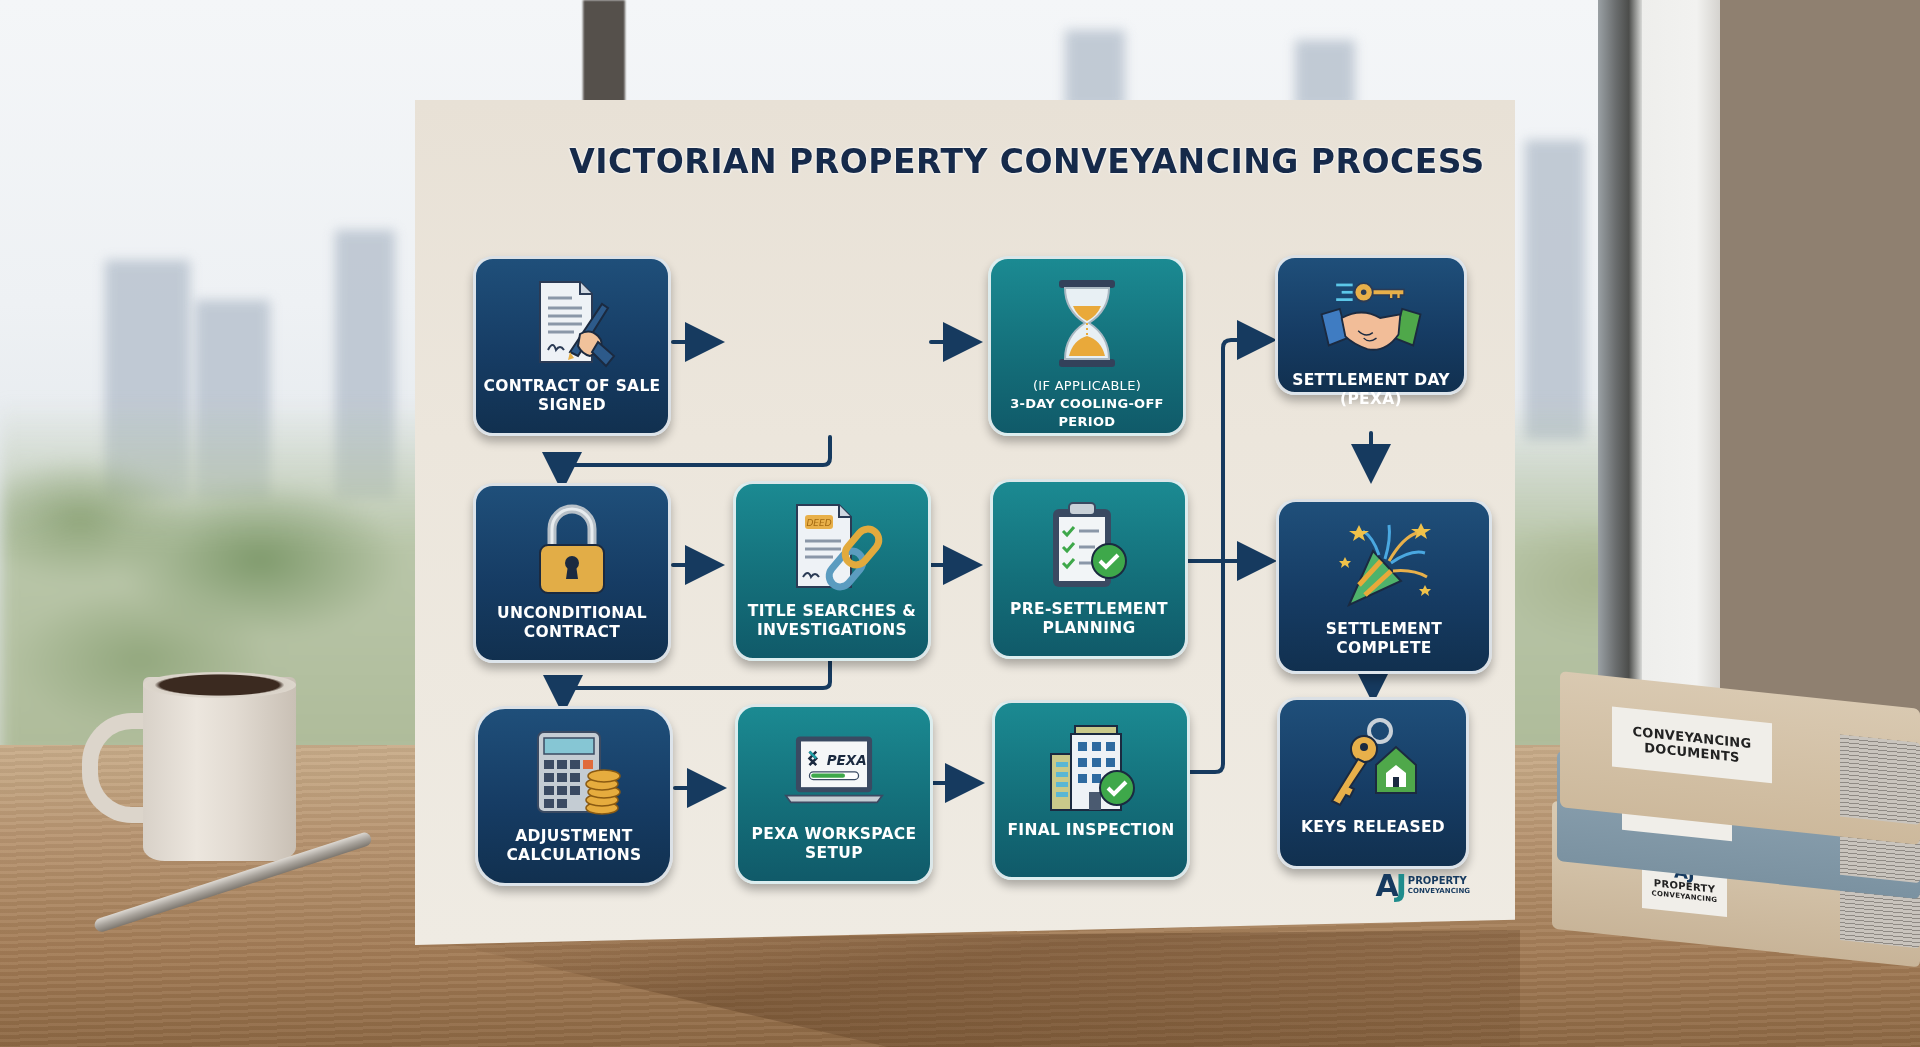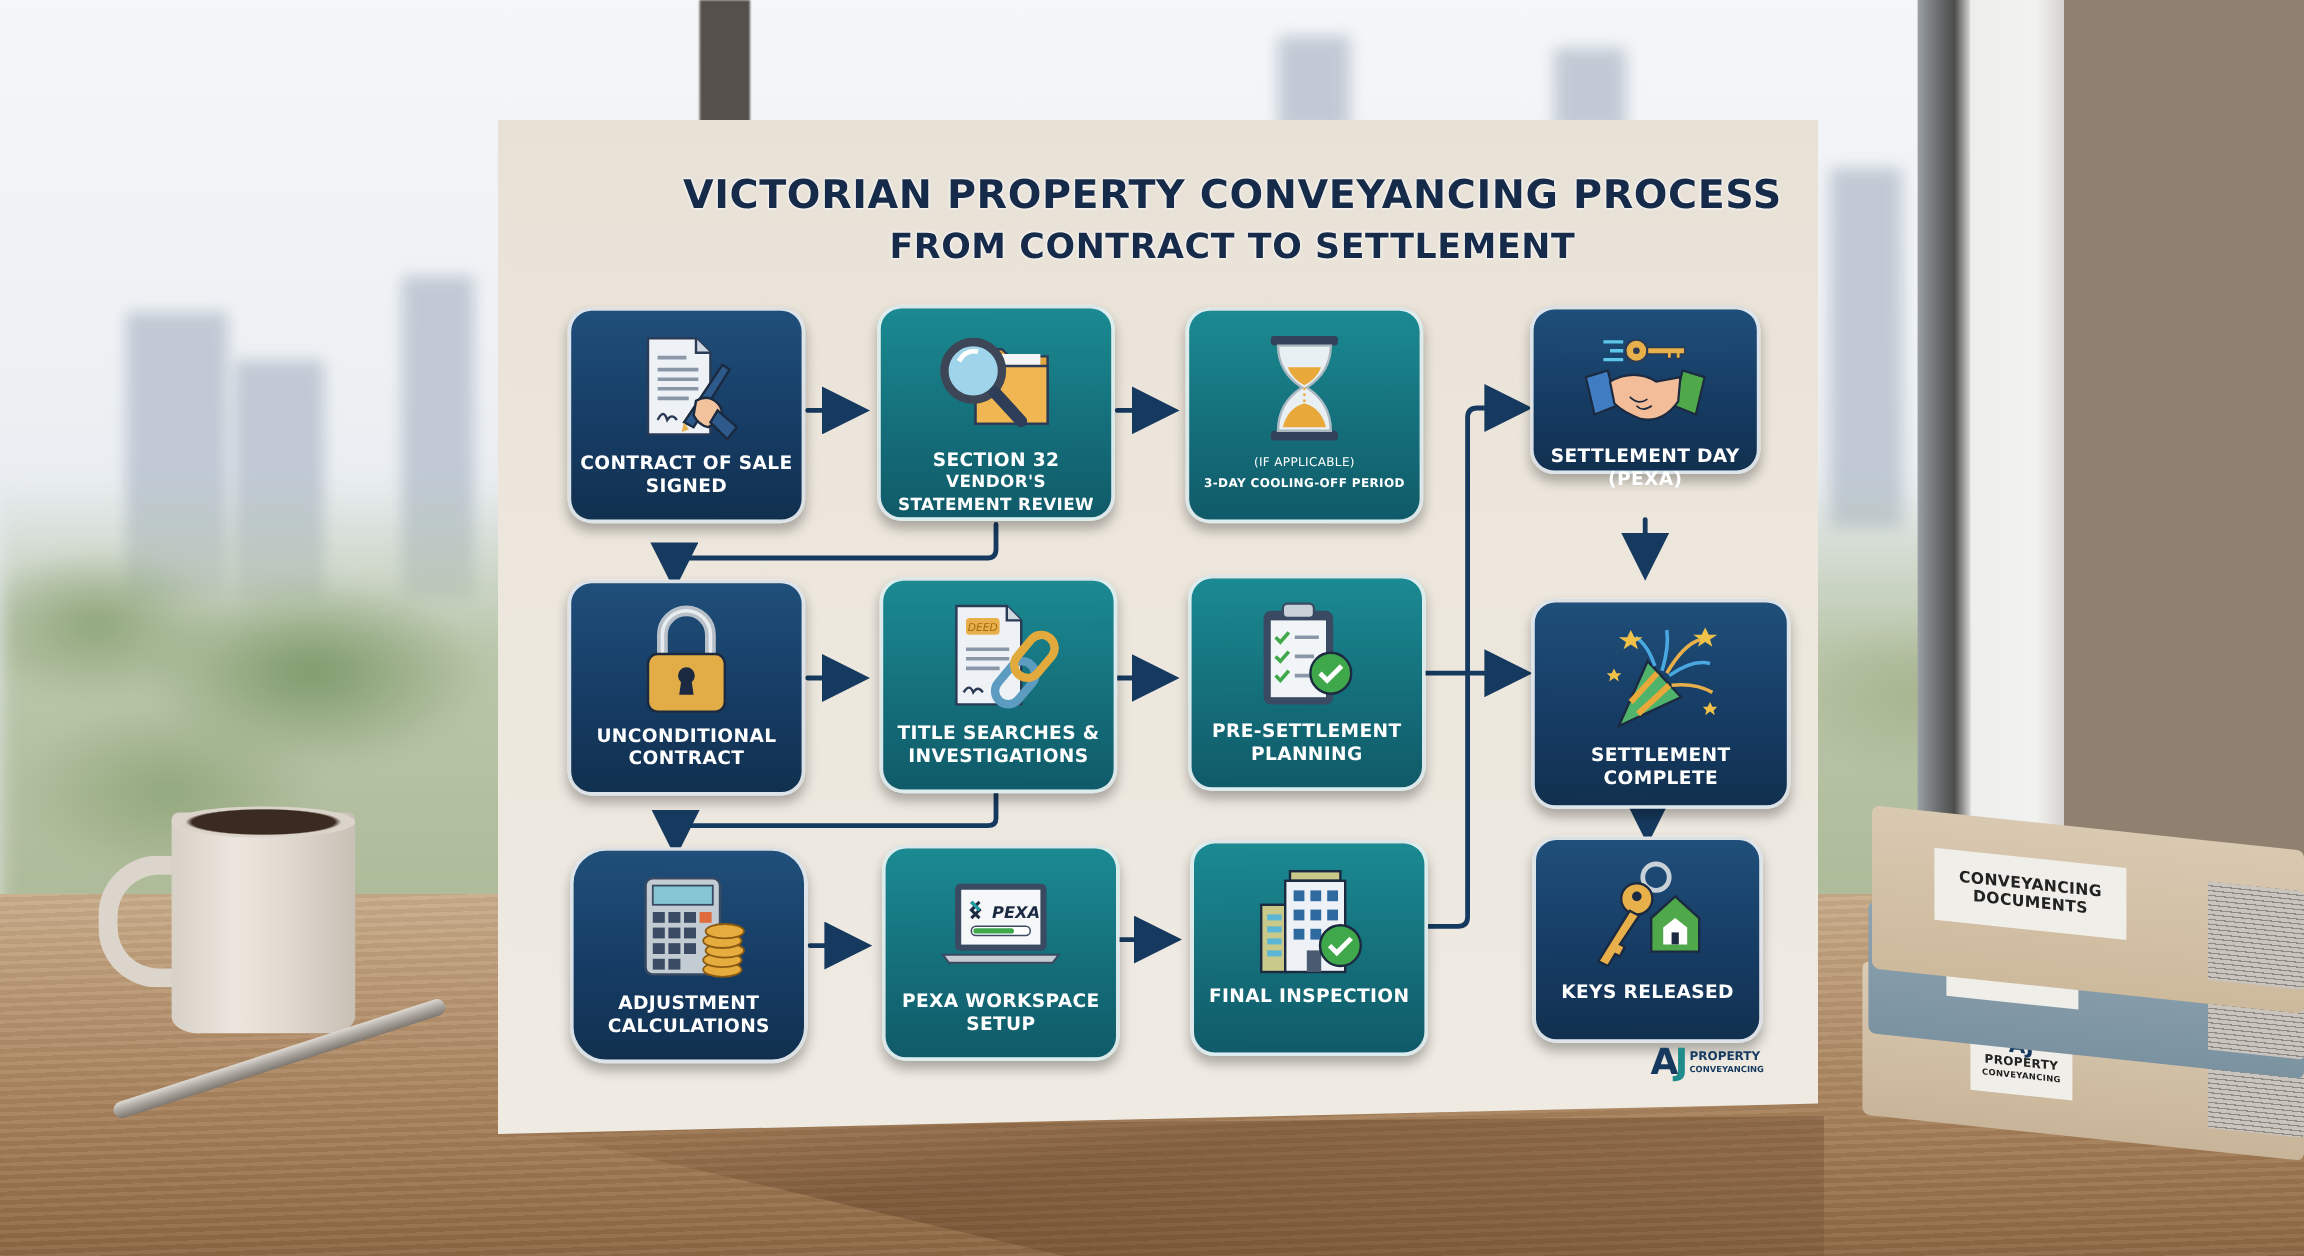--- a/index.html
+++ b/index.html
@@ -122,21 +122,20 @@
     <div class="pages"></div>
   </div>
   <div class="binder b1">
     <div class="label" style="left:52px;top:30px;width:160px;height:60px;padding:0 18px;">CONVEYANCING DOCUMENTS</div>
     <div class="pages"></div>
   </div>
 </div>
 
 <div class="board">
   <div class="title1">VICTORIAN PROPERTY CONVEYANCING PROCESS</div>
-  <div class="title2">FROM CONTRACT TO SETTLEMENT</div>
 
   <svg class="conn" viewBox="0 0 1100 845">
     <defs>
       <marker id="ah" markerWidth="10" markerHeight="10" refX="7" refY="5" orient="auto">
         <path d="M0,0 L10,5 L0,10 z" fill="#163a5f"></path>
       </marker>
     </defs>
     <g stroke="#163a5f" stroke-width="4" fill="none" stroke-linejoin="round" stroke-linecap="round">
       <path d="M258,242 L298,242" marker-end="url(#ah)"></path>
       <path d="M516,242 L556,242" marker-end="url(#ah)"></path>
@@ -168,49 +167,33 @@
         <path d="M26 74 q5 -10 8 0 q4 -6 8 0" stroke="#2b3b55" stroke-width="2" fill="none"></path>
         <path d="M48 76 L80 28 L86 32 L56 80 Z" fill="#2d5a8a" stroke="#1b2a40" stroke-width="2"></path>
         <path d="M48 76 L52 82 L46 84 Z" fill="#e7b14a"></path>
         <path d="M58 58 q10 -6 18 2 q6 6 2 14 l-10 6 q-8 -2 -12 -10 z" fill="#f1c29b" stroke="#1b2a40" stroke-width="2"></path>
         <path d="M76 66 L92 80 L84 90 L70 76 Z" fill="#2d5a8a" stroke="#1b2a40" stroke-width="2"></path>
       </svg>
     </div>
     <div class="label">Contract of Sale Signed</div>
   </div>
 
-  <div class="card teal" style="left:316px;top:154px;">
-    <div class="icon">
-      <svg width="110" height="95" viewBox="0 0 110 95">
-        <path d="M38 18 H60 L66 24 H98 V80 H38 Z" fill="#e0a640" stroke="#2b3b55" stroke-width="2"></path>
-        <rect x="44" y="22" width="48" height="12" fill="#f5f5f5"></rect>
-        <path d="M38 32 H98 V80 H38 Z" fill="#f0b651" stroke="#2b3b55" stroke-width="2"></path>
-        <circle cx="36" cy="36" r="24" fill="#9fd4ea" stroke="#3c4656" stroke-width="7"></circle>
-        <path d="M24 28 q6 -10 16 -8" stroke="#fff" stroke-width="4" fill="none"></path>
-        <line x1="54" y1="54" x2="76" y2="78" stroke="#2e3e58" stroke-width="10" stroke-linecap="round"></line>
-      </svg>
-    </div>
-    <div class="label">
-      <span style="display:block">Section 32</span>
-      <span style="display:block;font-size:14px;">Vendor's Statement Review</span>
-    </div>
-  </div>
 
   <div class="card teal" style="left:573px;top:156px;">
     <div class="icon">
       <svg width="80" height="95" viewBox="0 0 80 95">
         <rect x="12" y="4" width="56" height="8" rx="3" fill="#33415a"></rect>
         <rect x="12" y="83" width="56" height="8" rx="3" fill="#33415a"></rect>
         <path d="M18 12 H62 Q62 34 42 47 Q62 60 62 83 H18 Q18 60 38 47 Q18 34 18 12 Z" fill="#e8f0f4" stroke="#aab8c2" stroke-width="2"></path>
         <path d="M26 30 H54 Q50 40 40 45 Q30 40 26 30 Z" fill="#e9a93a"></path>
         <path d="M22 80 Q26 64 40 60 Q54 64 58 80 Z" fill="#e9a93a"></path>
         <line x1="40" y1="47" x2="40" y2="60" stroke="#e9a93a" stroke-width="2" stroke-dasharray="2 3"></line>
       </svg>
     </div>
-    <div class="label" style="font-size:10px;line-height:18px;">
+    <div class="label" style="font-size:13px;line-height:18px;">
       <span class="sub">(If applicable)</span>
       <span>3-Day Cooling-Off Period</span>
     </div>
   </div>
 
   <div class="card navy" style="left:860px;top:155px;width:192px;height:140px;">
     <div class="icon">
       <svg width="120" height="95" viewBox="0 0 120 95">
         <g stroke="#5cc7e8" stroke-width="3">
             <line x1="22" y1="12" x2="40" y2="12"></line>

